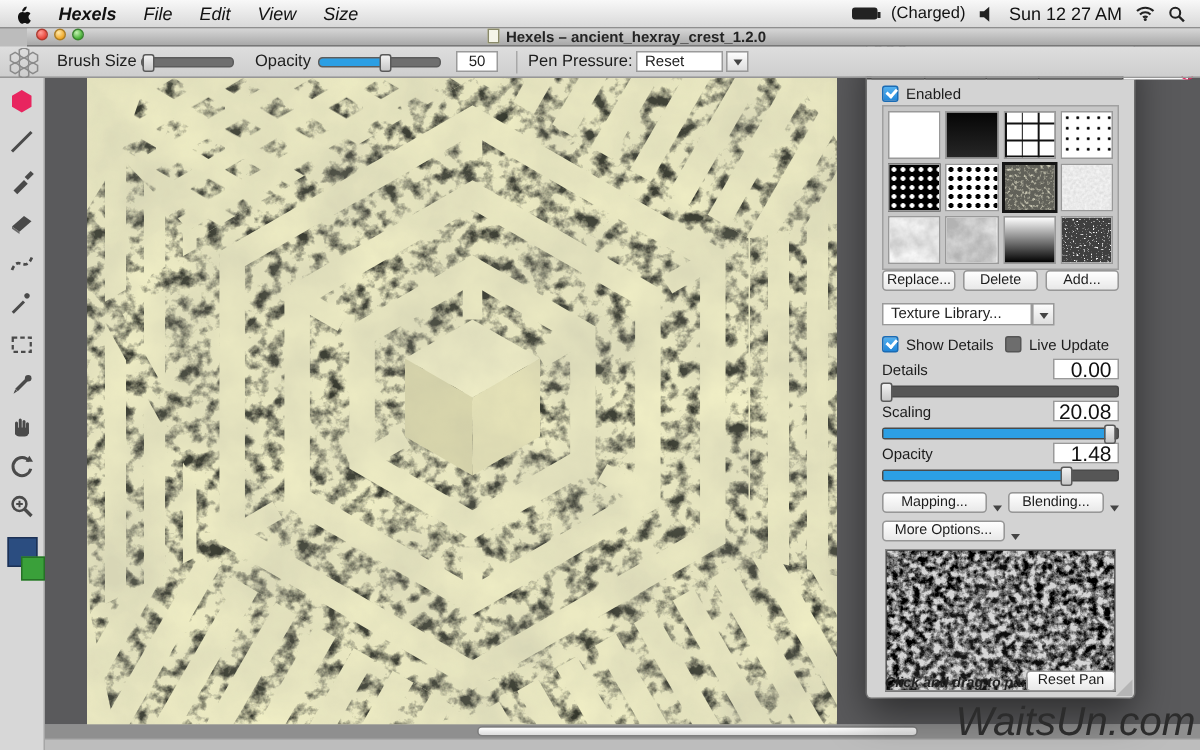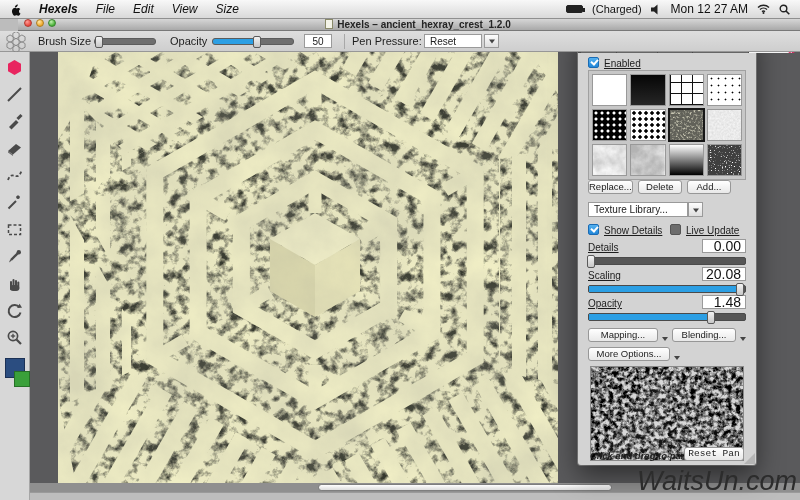--- a/index.html
+++ b/index.html
@@ -84,44 +84,44 @@
   .tab { height:15px; line-height:15px; font-size:9.5px; color:#ededed; background:#666; padding:0 6px;
     margin-right:1px; border-radius:2px 2px 0 0; }
   .tab.active { background:#f6f6f6; color:#151515; height:16px; line-height:16px; }
 
   .p-check { position:absolute; width:11px; height:11px; border-radius:2px; border:1px solid #777;
     background:linear-gradient(#fdfdfd,#e2e2e2); }
   .p-check.on { background:linear-gradient(#54b1f0,#2186d8); border-color:#1a6bb4; }
   .p-check.on:after { content:''; position:absolute; left:2px; top:1px; width:5px; height:3px;
     border-left:2px solid #fff; border-bottom:2px solid #fff; transform:rotate(-48deg); }
   .p-check.dim { background:#6d6d6d; border-color:#555; }
-  .p-label { position:absolute; font-size:10px; color:#1c1c1c;text-decoration:underline; }
+  .p-label { position:absolute; font-size:10px; color:#1c1c1c; }
 
   .swgrid { position:absolute; left:10px; top:42px; width:158px; height:110px; background:#c7c7c7;
     border:1px solid #a0a0a0; display:grid; grid-template-columns:repeat(4,1fr); gap:3px; padding:3px; }
   .sw { background:#fff; border:1px solid #999; overflow:hidden; position:relative; }
   .sw.selected { outline:2px solid #161616; outline-offset:-1px; z-index:2; }
   .sw svg { position:absolute; inset:0; width:100%; height:100%; }
 
   .pbtn { background:linear-gradient(#ffffff,#e8e8e8); border:1px solid #979797; border-radius:3px;
     font-size:9.5px; color:#1c1c1c; text-align:center; position:absolute; height:14px; line-height:12px; }
-  .btnrow { position:absolute; left:10px; top:152px; width:143px; display:flex; gap:5px; }
+  .btnrow { position:absolute; left:10px; top:152px; width:158px; display:flex; gap:5px; }
   .btnrow .pbtn { position:relative; flex:1; }
 
   .pslider { position:absolute; left:10px; width:158px; height:8px; background:#565656; border-radius:2px;
     border:1px solid #4a4a4a; }
   .pslider .fill { position:absolute; left:0; top:0; height:100%; background:#2c9fe4; }
   .pslider .thumb { top:-3px; height:13px; }
   .pvaluebox { position:absolute; right:10px; width:44px; height:14px; background:#fff; border:1px solid #9a9a9a;
     font-size:14px; text-align:right; padding-right:4px; line-height:13px; color:#111; }
 
   .preview { position:absolute; left:12px; top:322px; width:154px; height:95px; border:1px solid #8a8a8a;
     background:#000; overflow:hidden; }
   .panhint { position:absolute; left:12px; top:422px; font-size:9.5px; font-style:italic; font-weight:bold; color:#222; }
-  .resetpan { left:auto; right:12px; top:419px; width:60px;font-family:Liberation Mono, monospace; }
+  .resetpan { left:auto; right:12px; top:419px; width:60px; }
   .grip { position:absolute; right:1px; bottom:1px; width:0; height:0;
     border-left:11px solid transparent; border-bottom:11px solid #b5b5b5; }
 
   .pinkicons { position:absolute; top:32px; left:757px; display:flex; gap:5px; z-index:25; }
 </style>
 </head>
 <body>
 
 <div class="menubar">
   <div class="mitem">
@@ -133,21 +133,21 @@
   <div class="mitem">File</div>
   <div class="mitem">Edit</div>
   <div class="mitem">View</div>
   <div class="mitem">Size</div>
   <div class="menu-right">
     <span class="batt"></span>
     <span>(Charged)</span>
     <svg width="11" height="11" viewBox="0 0 11 11">
       <polygon points="0,3.5 3,3.5 6.5,0.5 6.5,10.5 3,7.5 0,7.5" fill="#222"></polygon>
     </svg>
-    <span style="font-size:12px">Mon 12 27 AM</span>
+    <span style="font-size:12px">Sun 12 27 AM</span>
     <svg width="13" height="10" viewBox="0 0 13 10">
       <path d="M1 3.4 A8 8 0 0 1 12 3.4 M3 5.6 A5 5 0 0 1 10 5.6 M5 7.6 A2.5 2.5 0 0 1 8 7.6" stroke="#222" stroke-width="1.4" fill="none"></path>
       <circle cx="6.5" cy="9" r="1" fill="#222"></circle>
     </svg>
     <svg width="11" height="11" viewBox="0 0 11 11">
       <circle cx="4.5" cy="4.5" r="3.3" stroke="#222" stroke-width="1.4" fill="none"></circle>
       <line x1="7" y1="7" x2="10.3" y2="10.3" stroke="#222" stroke-width="1.6"></line>
     </svg>
   </div>
 </div>

